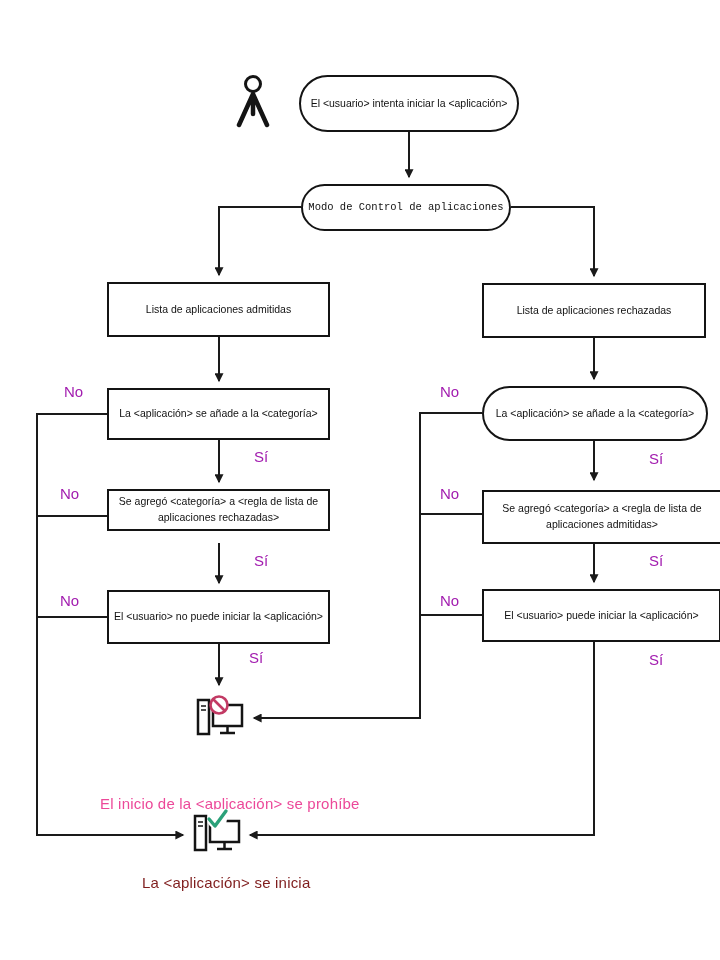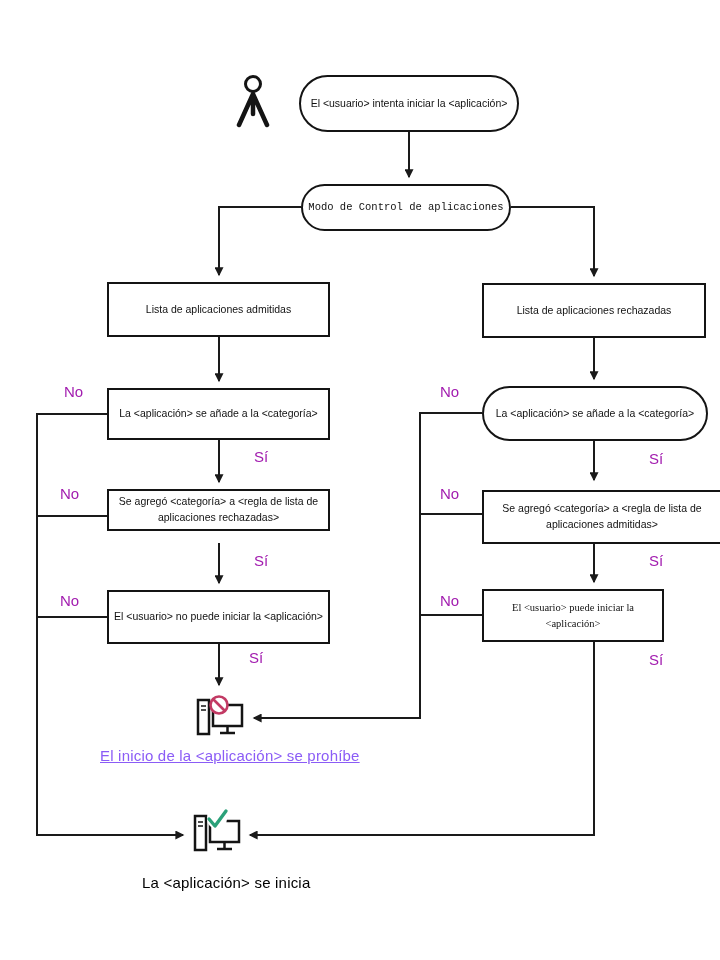--- a/index.html
+++ b/index.html
@@ -93,21 +93,21 @@
   <div class="node" style="left:95px;top:388px;width:223px;height:52px;">La &lt;aplicación&gt; se añade a la &lt;categoría&gt;</div>
 
   <div class="node pill" style="left:470px;top:386px;width:226px;height:55px;padding:2px 2px;">La &lt;aplicación&gt; se añade a la &lt;categoría&gt;</div>
 
   <div class="node" style="left:95px;top:489px;width:223px;height:42px;">Se agregó &lt;categoría&gt; a &lt;regla de lista de aplicaciones rechazadas&gt;</div>
 
   <div class="node" style="left:470px;top:490px;width:240px;height:54px;">Se agregó &lt;categoría&gt; a &lt;regla de lista de aplicaciones admitidas&gt;</div>
 
   <div class="node" style="left:95px;top:590px;width:223px;height:54px;text-align:center;">El &lt;usuario&gt; no puede iniciar la &lt;aplicación&gt;</div>
 
-  <div class="node" style="left:470px;top:589px;width:182px;height:53px;padding:2px 2px;font-family:Liberation Serif, serif;">El &lt;usuario&gt; puede iniciar la &lt;aplicación&gt;</div>
+  <div class="node" style="left:470px;top:589px;width:239px;height:53px;padding:2px 2px;">El &lt;usuario&gt; puede iniciar la &lt;aplicación&gt;</div>
 
   <span class="branch-label" style="left:52px;top:383px;">No</span>
   <span class="branch-label" style="left:48px;top:485px;">No</span>
   <span class="branch-label" style="left:48px;top:592px;">No</span>
   <span class="branch-label" style="left:242px;top:448px;">Sí</span>
   <span class="branch-label" style="left:242px;top:552px;">Sí</span>
   <span class="branch-label" style="left:237px;top:649px;">Sí</span>
 
   <span class="branch-label" style="left:428px;top:383px;">No</span>
   <span class="branch-label" style="left:428px;top:485px;">No</span>
@@ -121,29 +121,29 @@
       <rect x="3" y="8" width="11" height="34" fill="#ffffff" stroke="#141414" stroke-width="2.5"></rect>
       <path d="M6 14 H11 M6 18 H11" stroke="#141414" stroke-width="1.6"></path>
       <rect x="18" y="13" width="29" height="21" fill="#ffffff" stroke="#141414" stroke-width="2.5"></rect>
       <path d="M32.5 34 V40" stroke="#141414" stroke-width="2.5"></path>
       <path d="M25 41 H40" stroke="#141414" stroke-width="2.5"></path>
       <circle cx="24" cy="13" r="8.5" fill="#ffffff" stroke="#c23a64" stroke-width="2.6"></circle>
       <path d="M18 7 L30 19" stroke="#c23a64" stroke-width="2.6"></path>
     </svg>
   </div>
 
-  <div class="outcome" style="left:88px;top:747px;color:#8b5cf6;text-decoration:underline;">El inicio de la &lt;aplicación&gt; se prohíbe</div>
+  <div class="outcome" style="left:88px;top:795px;color:#ec4899;">El inicio de la &lt;aplicación&gt; se prohíbe</div>
 
   <div class="icon-abs" style="left:180px;top:808px;">
     <svg width="50" height="50" viewBox="0 0 50 50">
       <rect x="3" y="8" width="11" height="34" fill="#ffffff" stroke="#141414" stroke-width="2.5"></rect>
       <path d="M6 14 H11 M6 18 H11" stroke="#141414" stroke-width="1.6"></path>
       <rect x="18" y="13" width="29" height="21" fill="#ffffff" stroke="#141414" stroke-width="2.5"></rect>
       <path d="M32.5 34 V40" stroke="#141414" stroke-width="2.5"></path>
       <path d="M25 41 H40" stroke="#141414" stroke-width="2.5"></path>
       <circle cx="25" cy="11" r="10" fill="#ffffff"></circle>
       <path d="M17 11 L23 18 L34 3" fill="none" stroke="#2ba179" stroke-width="3.4" stroke-linecap="round" stroke-linejoin="round"></path>
     </svg>
   </div>
 
-  <div class="outcome" style="left:130px;top:874px;color:#000000;">La &lt;aplicación&gt; se inicia</div>
+  <div class="outcome" style="left:130px;top:874px;color:#7f1d1d;">La &lt;aplicación&gt; se inicia</div>
 
 </div>
 
 </body></html>

